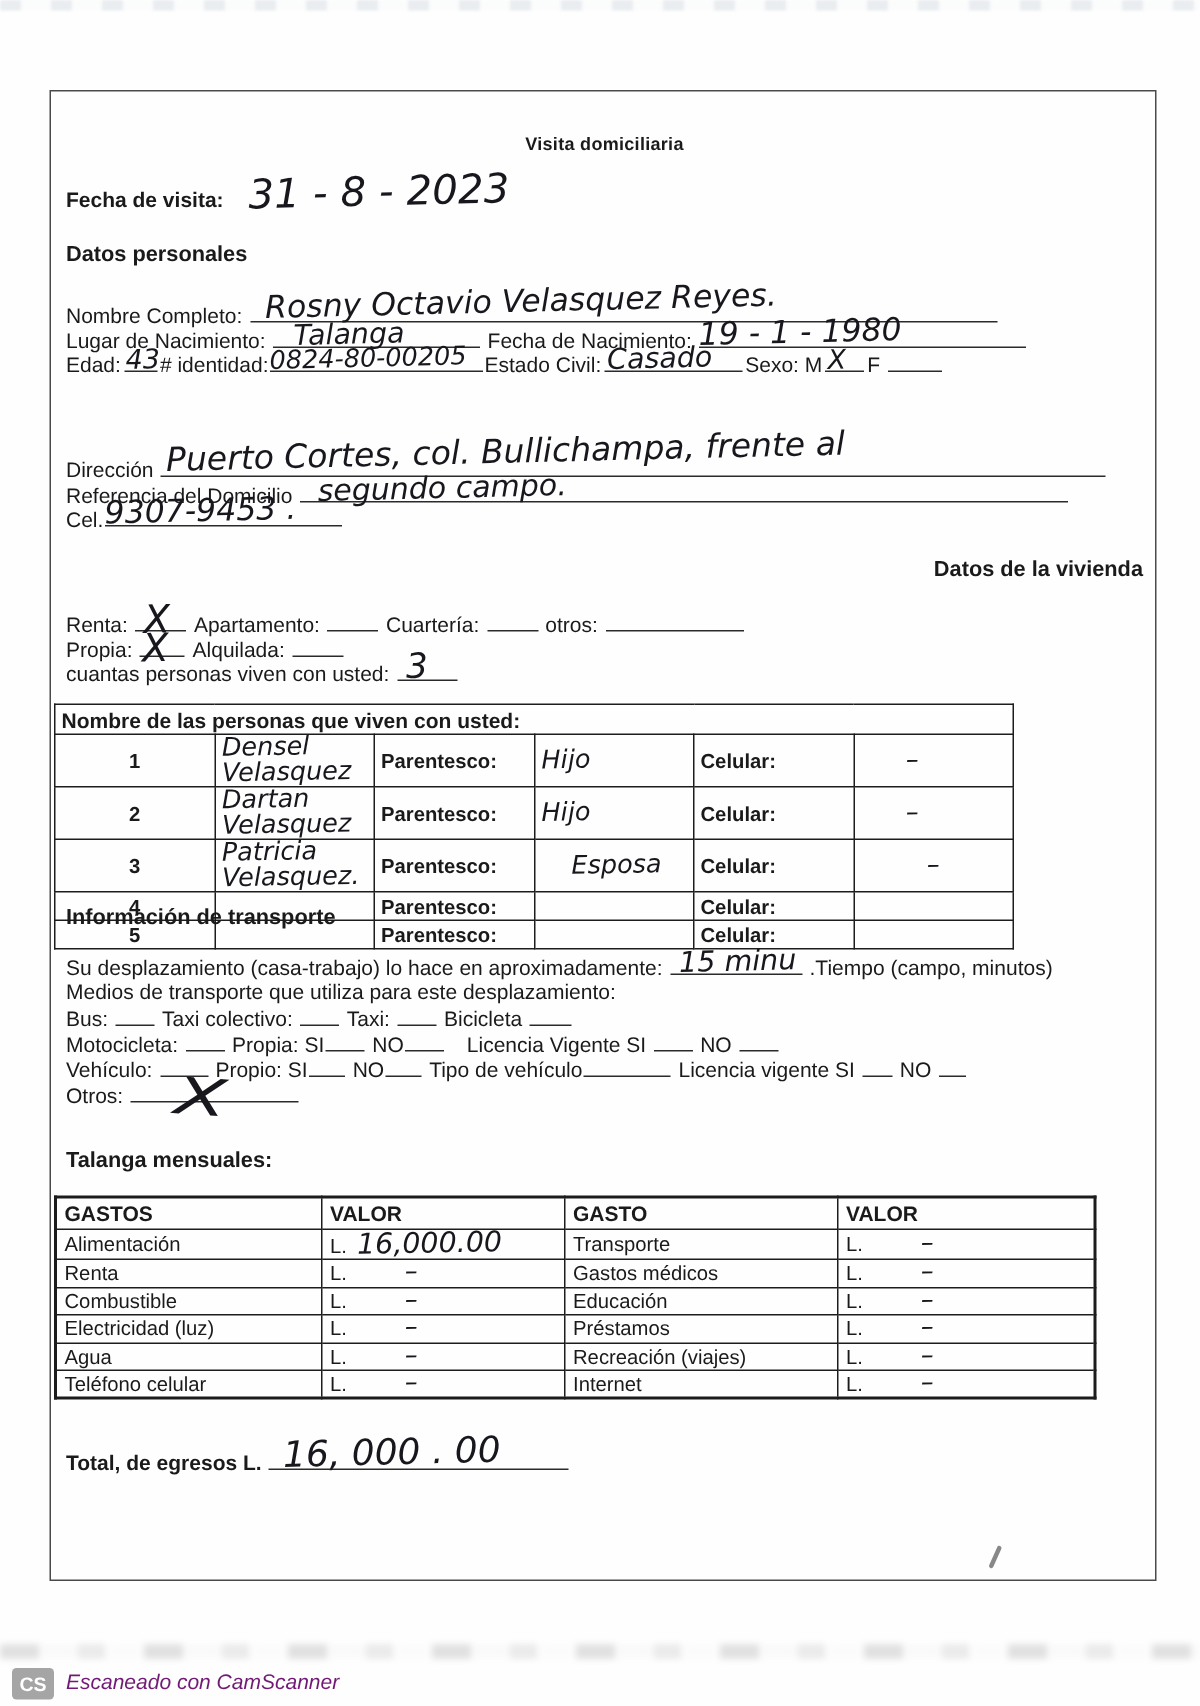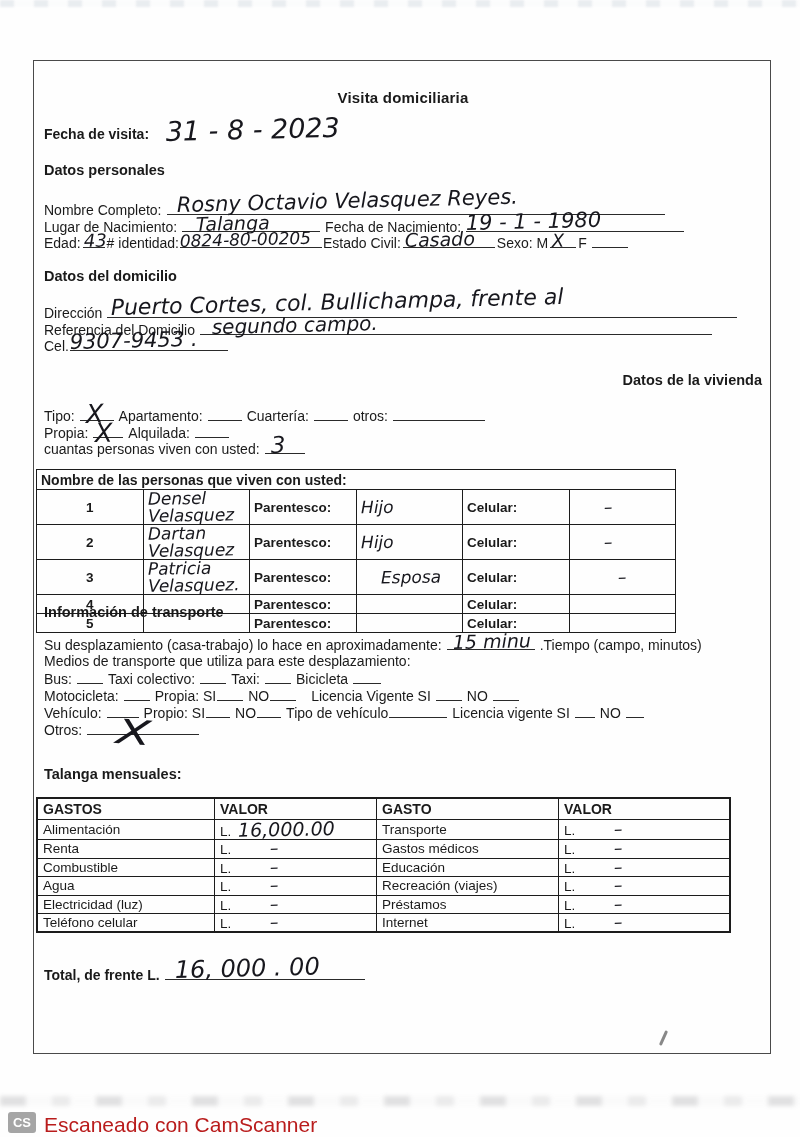--- a/index.html
+++ b/index.html
@@ -10,21 +10,21 @@
     background:repeating-linear-gradient(90deg,rgba(80,110,135,.22) 0 14px,rgba(120,150,170,.04) 14px 34px);
     filter:blur(1.2px);opacity:.55;}
   .ghost-footer{position:absolute;top:1096px;left:0;width:100%;height:10px;
     background:repeating-linear-gradient(90deg,rgba(90,90,95,.35) 0 26px,rgba(120,120,125,.06) 26px 52px,rgba(100,100,105,.25) 52px 70px,rgba(140,140,145,.04) 70px 96px);
     filter:blur(2px);opacity:.5;}
   .pen-slash{position:absolute;left:662px;top:1030px;width:3px;height:16px;background:#6a6a6a;
     transform:rotate(24deg);border-radius:2px;opacity:.8;}
   
   .frame{position:absolute;left:33px;top:60px;width:736px;height:992px;border:1.5px solid #4a4a4a;}
   .abs{position:absolute;left:10px;right:8px;white-space:nowrap;}
-  .title{font-weight:bold;font-size:15px;text-align:center;letter-spacing:.2px;}
+  .title{font-weight:bold;font-size:12px;text-align:center;letter-spacing:.2px;}
   .h{font-weight:bold;font-size:14.5px;}
   .lbl{font-size:14px;}
   .lblb{font-size:14px;font-weight:bold;}
   .blank{display:inline-block;position:relative;border-bottom:1.6px solid #2a2a2a;height:13px;
          margin:0 5px;vertical-align:baseline;}
   .blank.noline{border-bottom:none;}
   .hw{position:absolute;left:4px;bottom:-3px;font-family:"DejaVu Sans",sans-serif;font-style:italic;
       color:#17171d;line-height:1;transform:rotate(-1.4deg);transform-origin:left bottom;white-space:nowrap;}
   .hw-cell{font-family:"DejaVu Sans",sans-serif;font-style:italic;color:#17171d;font-size:17px;
       display:inline-block;transform:rotate(-1deg);line-height:1;}
@@ -46,21 +46,21 @@
   .t2 tr{height:18.5px;}
   .col-g1{width:166px;} .col-v1{width:151px;} .col-g2{width:171px;} .col-v2{width:160px;}
   .valor-cell{white-space:nowrap;}
   .valor-cell .cur{display:inline-block;min-width:14px;}
   .valor-cell .hw-cell{margin-left:36px;font-size:17px;}
   .valor-cell .hw-cell.big{margin-left:4px;font-size:19px;}
   
   .cs-badge{position:absolute;left:8px;top:1112px;width:28px;height:21px;background:#a5a5a5;
     border-radius:3px;color:#ffffff;font-weight:bold;font-size:13px;display:flex;
     align-items:center;justify-content:center;font-family:"Liberation Sans",sans-serif;}
-  .cs-text{position:absolute;left:44px;top:1113px;font-size:21px;color:#b91c1c;}
+  .cs-text{position:absolute;left:44px;top:1113px;font-size:14px;color:#701a75;font-style:italic;}
   .xmark{font-size:26px;}
 </style>
 </head>
 <body>
 
 <div class="page">
 
   <div class="ghost-top"></div>
 
   <div class="frame">
@@ -78,38 +78,37 @@
     </div>
 
     <div class="abs" style="top:157px;">
       <span class="lbl">Lugar de Nacimiento:</span><span class="blank" style="width:138px;"><span class="hw" style="font-size:19px;left:14px;">Talanga</span></span><span class="lbl">Fecha de Nacimiento:</span><span class="blank" style="width:218px;margin-right:0;"><span class="hw" style="font-size:21px;left:0;">19 - 1 - 1980</span></span>
     </div>
 
     <div class="abs" style="top:173px;">
       <span class="lbl">Edad:</span><span class="blank" style="width:22px;margin:0 2px;"><span class="hw" style="font-size:18px;left:1px;">43</span></span><span class="lbl"># identidad:</span><span class="blank" style="width:142px;margin:0 1px;"><span class="hw" style="font-size:17px;left:0;">0824-80-00205</span></span><span class="lbl">Estado Civil:</span><span class="blank" style="width:92px;margin:0 2px;"><span class="hw" style="font-size:19px;left:2px;">Casado</span></span><span class="lbl">Sexo: M</span><span class="blank" style="width:26px;margin:0 2px;"><span class="hw" style="font-size:18px;left:2px;">X</span></span><span class="lbl">F</span><span class="blank" style="width:36px;"></span>
     </div>
 
-    <div class="abs h" style="top:207px;">Datos del domicilio</div>
 
     <div class="abs" style="top:243px;">
       <span class="lbl">Dirección</span><span class="blank" style="width:630px;"><span class="hw" style="font-size:22px;bottom:-2px;">Puerto Cortes, col. Bullichampa, frente al</span></span>
     </div>
 
     <div class="abs" style="top:260px;">
       <span class="lbl">Referencia del Domicilio</span><span class="blank" style="width:512px;"><span class="hw" style="font-size:20px;left:12px;">segundo   campo.</span></span>
     </div>
 
     <div class="abs" style="top:276px;">
       <span class="lbl">Cel.</span><span class="blank" style="width:158px;margin:0 1px;"><span class="hw" style="font-size:21px;left:0;">9307-9453 .</span></span>
     </div>
 
     <div class="abs h" style="top:311px;text-align:right;">Datos de la vivienda</div>
 
     <div class="abs" style="top:346px;">
-      <span class="lbl">Tipo:</span><span class="blank" style="width:34px;"><span class="hw xmark" style="left:6px;bottom:-7px;">X</span></span><span class="lbl">Apartamento:</span><span class="blank" style="width:34px;"></span><span class="lbl">Cuartería:</span><span class="blank" style="width:34px;"></span><span class="lbl">otros:</span><span class="blank" style="width:92px;"></span>
+      <span class="lbl">Renta:</span><span class="blank" style="width:34px;"><span class="hw xmark" style="left:6px;bottom:-7px;">X</span></span><span class="lbl">Apartamento:</span><span class="blank" style="width:34px;"></span><span class="lbl">Cuartería:</span><span class="blank" style="width:34px;"></span><span class="lbl">otros:</span><span class="blank" style="width:92px;"></span>
     </div>
 
     <div class="abs" style="top:363px;">
       <span class="lbl">Propia:</span><span class="blank" style="width:30px;"><span class="hw xmark" style="left:2px;bottom:-9px;">X</span></span><span class="lbl">Alquilada:</span><span class="blank" style="width:34px;"></span>
     </div>
 
     <div class="abs" style="top:379px;">
       <span class="lbl">cuantas personas viven con usted:</span><span class="blank" style="width:40px;"><span class="hw" style="font-size:23px;left:6px;bottom:-4px;">3</span></span>
     </div>
 
@@ -207,42 +206,42 @@
         <td>Gastos médicos</td>
         <td class="valor-cell"><span class="cur">L.</span><span class="hw-cell">–</span></td>
       </tr>
       <tr>
         <td>Combustible</td>
         <td class="valor-cell"><span class="cur">L.</span><span class="hw-cell">–</span></td>
         <td>Educación</td>
         <td class="valor-cell"><span class="cur">L.</span><span class="hw-cell">–</span></td>
       </tr>
       <tr>
+        <td>Electricidad (luz)</td>
+        <td class="valor-cell"><span class="cur">L.</span><span class="hw-cell">–</span></td>
+        <td>Préstamos</td>
+        <td class="valor-cell"><span class="cur">L.</span><span class="hw-cell">–</span></td>
+      </tr>
+      <tr>
         <td>Agua</td>
         <td class="valor-cell"><span class="cur">L.</span><span class="hw-cell">–</span></td>
         <td>Recreación (viajes)</td>
-        <td class="valor-cell"><span class="cur">L.</span><span class="hw-cell">–</span></td>
-      </tr>
-      <tr>
-        <td>Electricidad (luz)</td>
-        <td class="valor-cell"><span class="cur">L.</span><span class="hw-cell">–</span></td>
-        <td>Préstamos</td>
         <td class="valor-cell"><span class="cur">L.</span><span class="hw-cell">–</span></td>
       </tr>
       <tr>
         <td>Teléfono celular</td>
         <td class="valor-cell"><span class="cur">L.</span><span class="hw-cell">–</span></td>
         <td>Internet</td>
         <td class="valor-cell"><span class="cur">L.</span><span class="hw-cell">–</span></td>
       </tr>
     </tbody>
       </table>
 
     <div class="abs" style="top:905px;">
-      <span class="lblb">Total, de frente L.</span><span class="blank" style="width:200px;"><span class="hw" style="font-size:24px;bottom:-3px;left:10px;">16, 000 . 00</span></span>
+      <span class="lblb">Total, de egresos L.</span><span class="blank" style="width:200px;"><span class="hw" style="font-size:24px;bottom:-3px;left:10px;">16, 000 . 00</span></span>
     </div>
 
   </div>
 
   <div class="pen-slash"></div>
   <div class="ghost-footer"></div>
 
   <div class="cs-badge">CS</div>
   <div class="cs-text">Escaneado con CamScanner</div>
 

